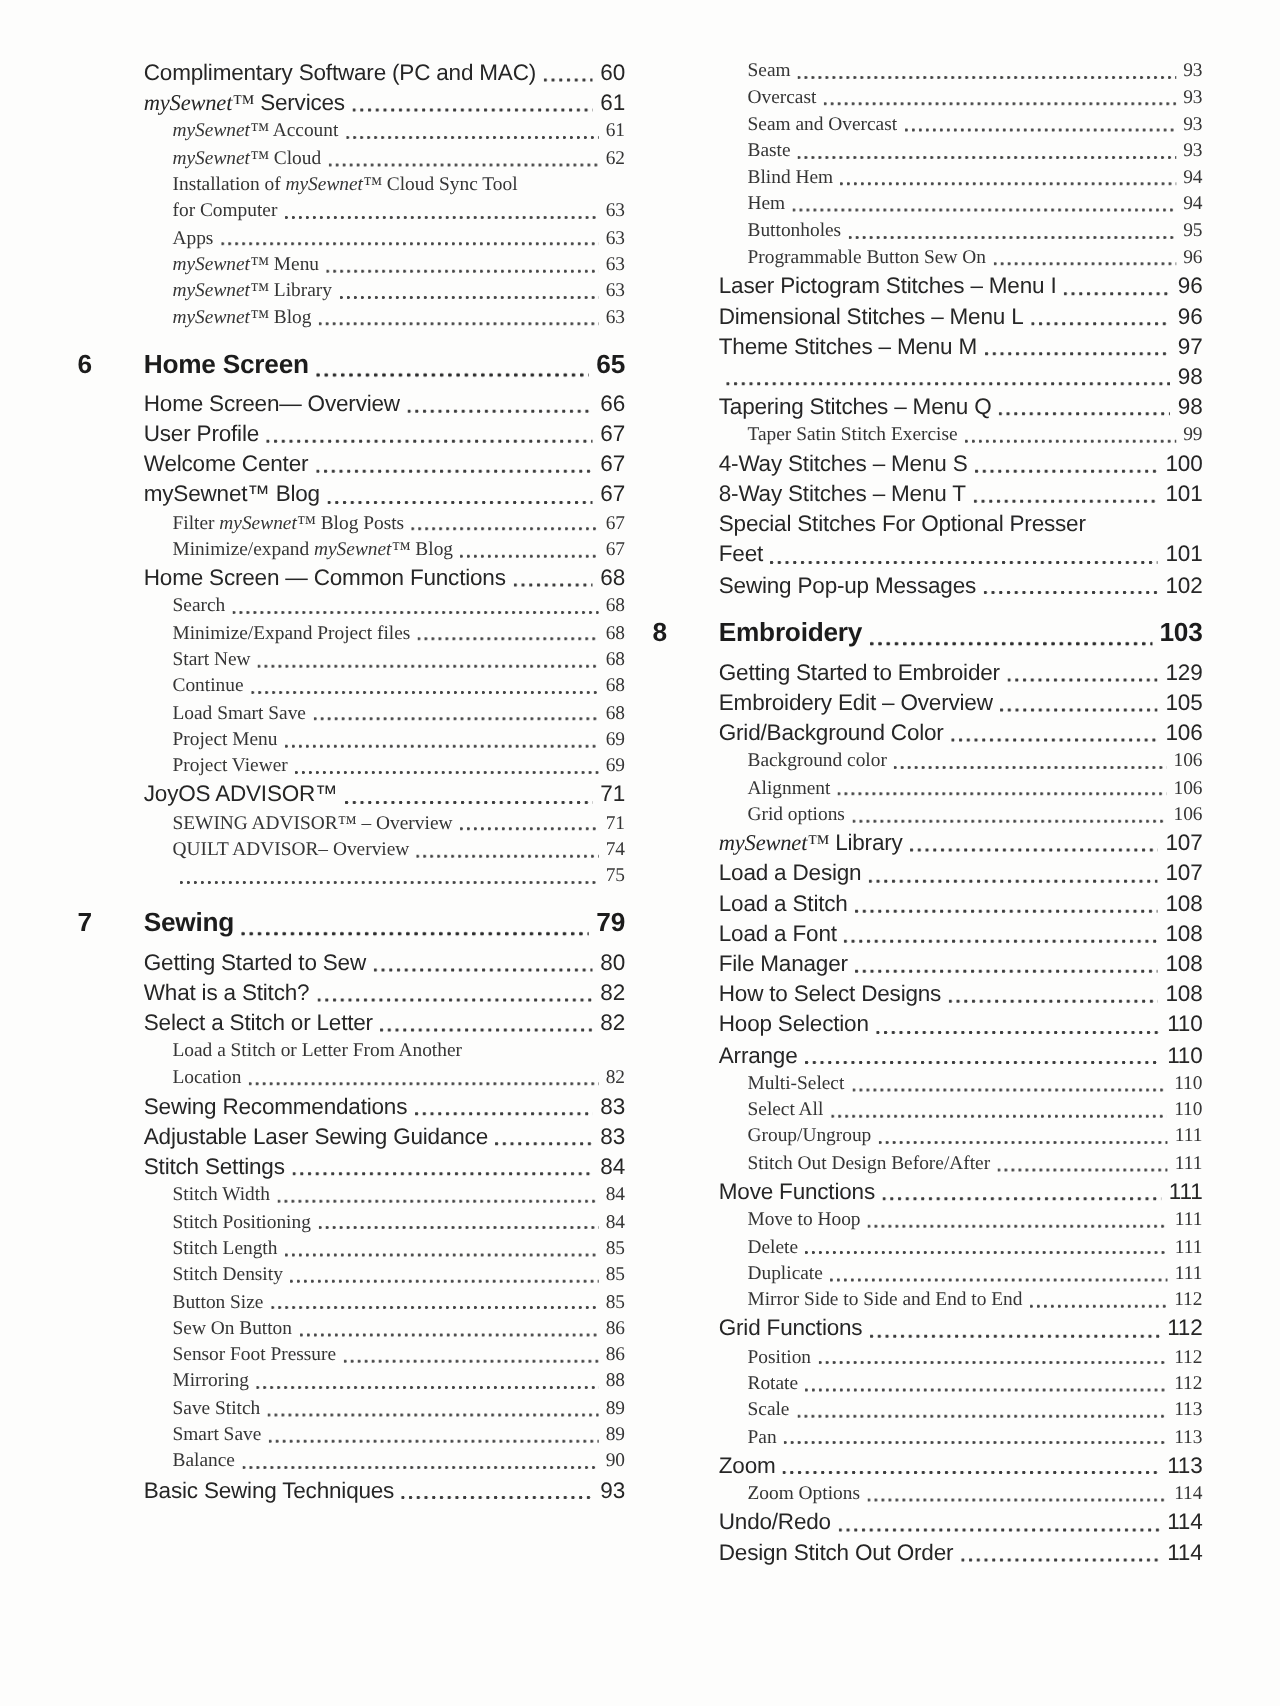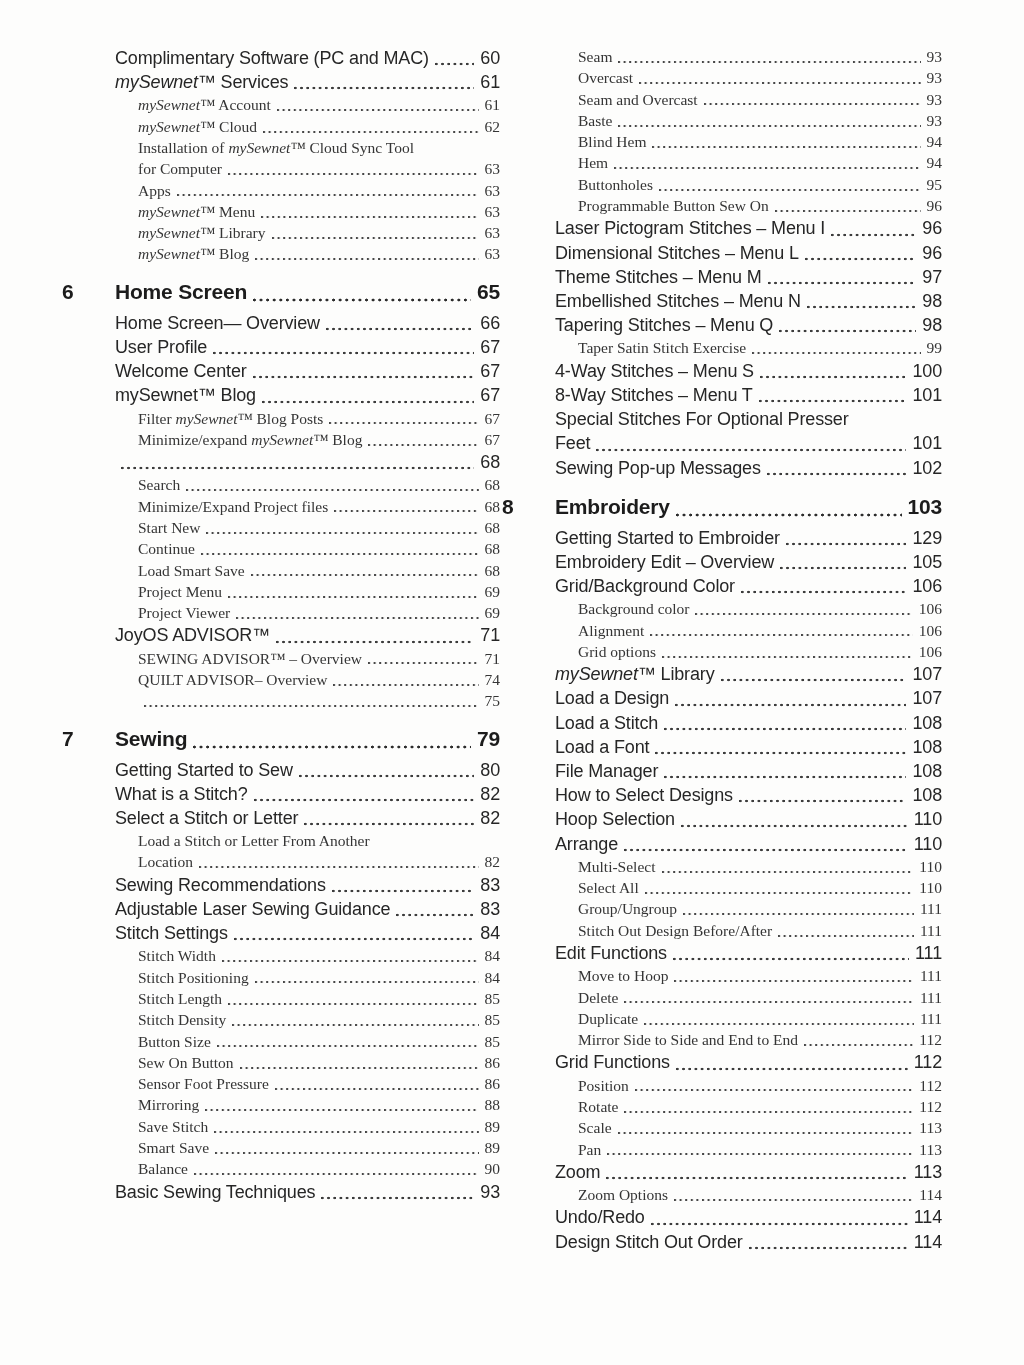--- a/index.html
+++ b/index.html
@@ -6,21 +6,21 @@
   .page{
     position:relative;
     width:1024px;height:1365px;
     margin:0 auto;
     background:#fdfdfc;
     overflow:hidden;
     font-family:"Liberation Sans",sans-serif;
   }
   .col{position:absolute;top:46px;}
   .col-left{left:62px;width:438px;}
-  .col-right{left:502px;width:440px;}
+  .col-right{left:522px;width:440px;}
 
   .row{display:flex;align-items:baseline;white-space:nowrap;}
 
   .row.h1{
     font-family:"Liberation Sans",sans-serif;
     font-size:18px;line-height:24.2px;
     letter-spacing:-0.15px;
     color:#262626;
     padding-left:53px;
   }
@@ -38,21 +38,21 @@
     color:#1c1c1c;
     margin:12px 0 4px 0;
     padding-left:0;
   }
   .row.chapter .num{
     display:inline-block;
     width:53px;
     flex:0 0 53px;
   }
   .txt{flex:0 0 auto;}
-  .txt i{font-style:italic;}
+  .txt i{font-style:italic;font-family:Liberation Serif, serif;}
   .pg{flex:0 0 auto;margin-left:2px;}
 
   .dots{
     flex:1 1 12px;
     position:relative;
     margin:0 3px 0 5px;
     min-width:10px;
     align-self:stretch;
   }
   .dots::after{
@@ -156,20 +156,21 @@
         <span class="txt"><span>Filter </span><i>mySewnet™</i><span> Blog Posts</span></span>
         <span class="dots"></span>
         <span class="pg">67</span>
       </div>
       <div class="row h2">
         <span class="txt"><span>Minimize/expand </span><i>mySewnet™</i><span> Blog</span></span>
         <span class="dots"></span>
         <span class="pg">67</span>
       </div>
       <div class="row h1">
+        <span class="txt"><span>Home Screen — Common Functions</span></span>
         <span class="dots"></span>
         <span class="pg">68</span>
       </div>
       <div class="row h2">
         <span class="txt"><span>Search</span></span>
         <span class="dots"></span>
         <span class="pg">68</span>
       </div>
       <div class="row h2">
         <span class="txt"><span>Minimize/Expand Project files</span></span>
@@ -375,21 +376,20 @@
         <span class="txt"><span>Dimensional Stitches – Menu L</span></span>
         <span class="dots"></span>
         <span class="pg">96</span>
       </div>
       <div class="row h1">
         <span class="txt"><span>Theme Stitches – Menu M</span></span>
         <span class="dots"></span>
         <span class="pg">97</span>
       </div>
       <div class="row h1">
-        <span class="txt"><span>Embellished Stitches – Menu N</span></span>
         <span class="dots"></span>
         <span class="pg">98</span>
       </div>
       <div class="row h1">
         <span class="txt"><span>Tapering Stitches – Menu Q</span></span>
         <span class="dots"></span>
         <span class="pg">98</span>
       </div>
       <div class="row h2">
         <span class="txt"><span>Taper Satin Stitch Exercise</span></span>
@@ -509,21 +509,21 @@
         <span class="txt"><span>Group/Ungroup</span></span>
         <span class="dots"></span>
         <span class="pg">111</span>
       </div>
       <div class="row h2">
         <span class="txt"><span>Stitch Out Design Before/After</span></span>
         <span class="dots"></span>
         <span class="pg">111</span>
       </div>
       <div class="row h1">
-        <span class="txt"><span>Edit Functions</span></span>
+        <span class="txt"><span>Move Functions</span></span>
         <span class="dots"></span>
         <span class="pg">111</span>
       </div>
       <div class="row h2">
         <span class="txt"><span>Move to Hoop</span></span>
         <span class="dots"></span>
         <span class="pg">111</span>
       </div>
       <div class="row h2">
         <span class="txt"><span>Delete</span></span>

